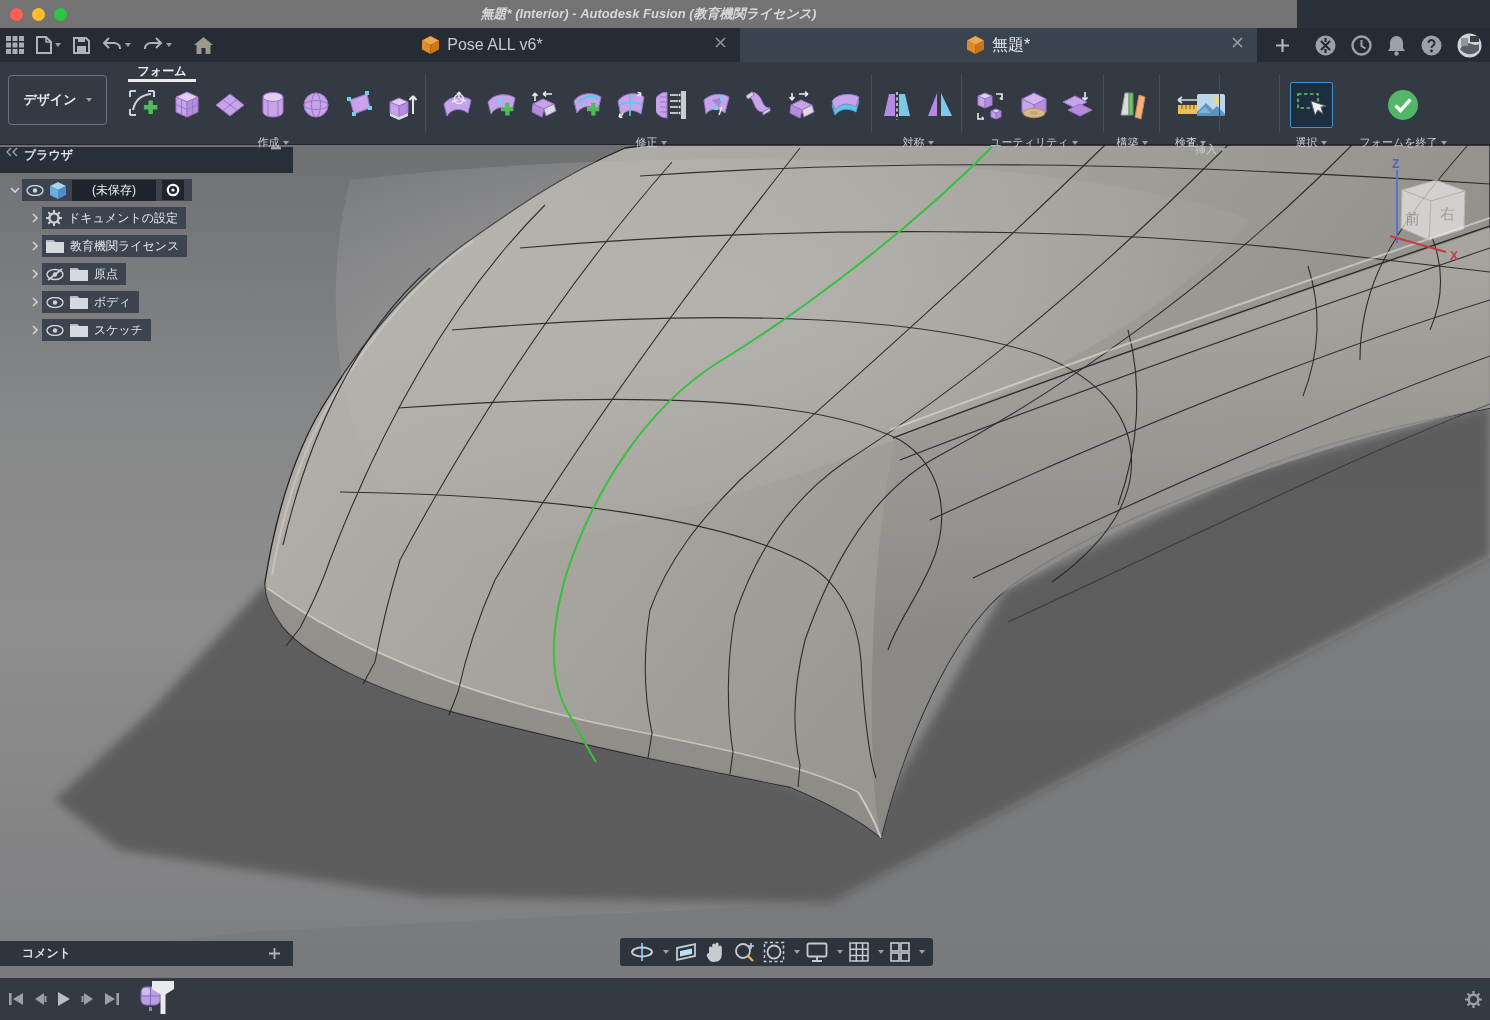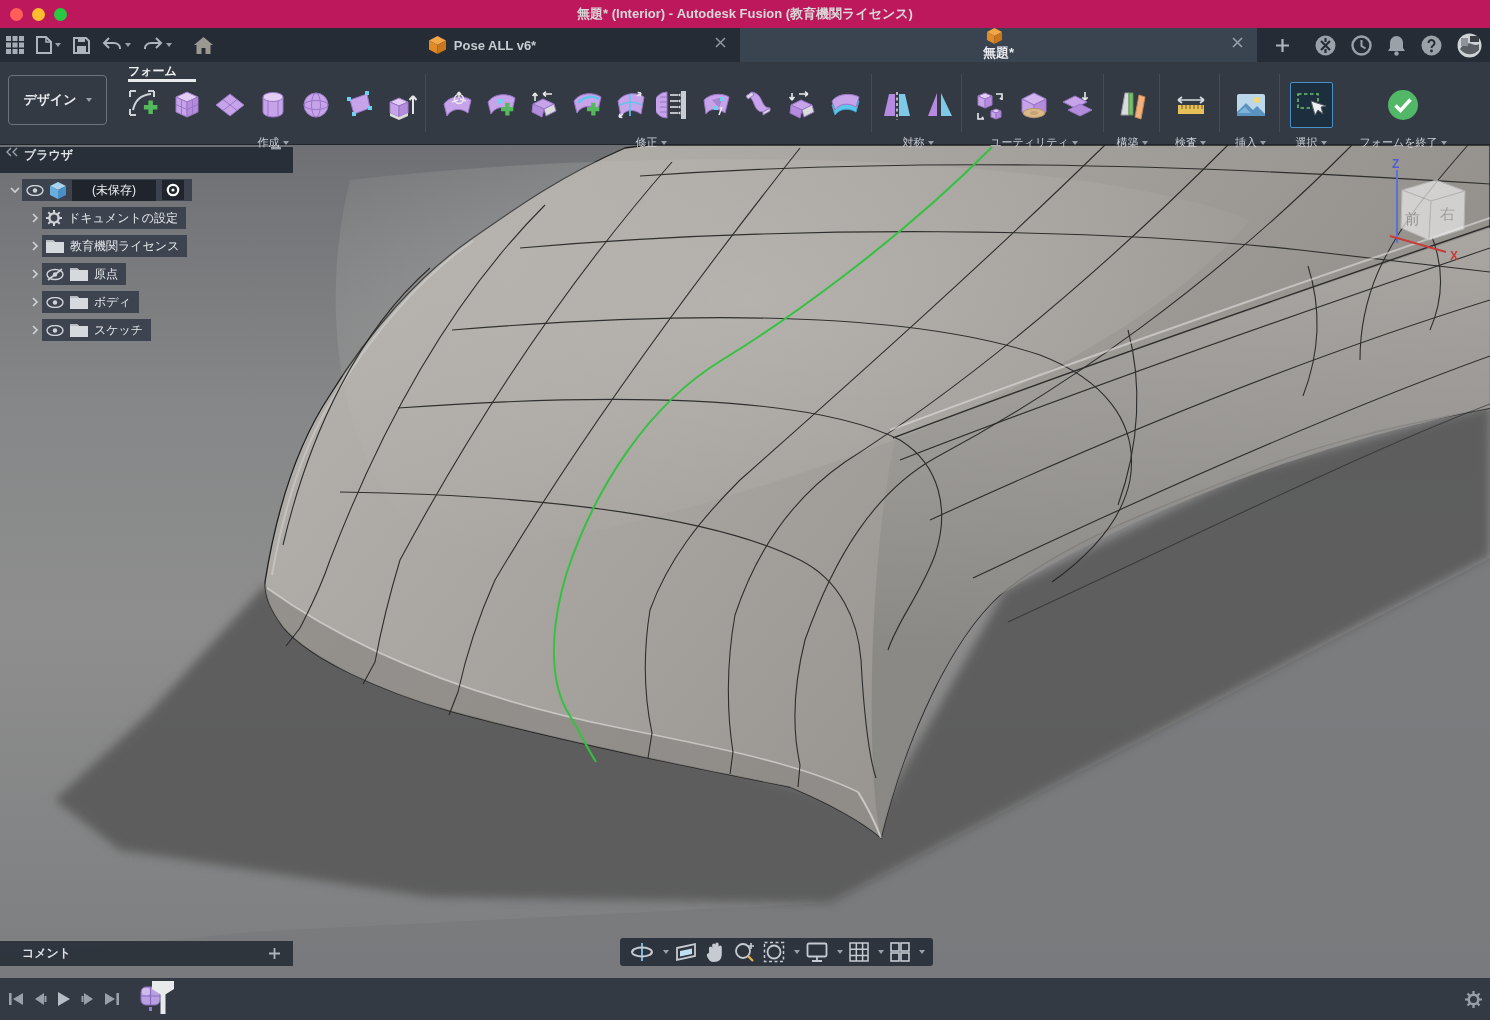--- a/index.html
+++ b/index.html
@@ -1,49 +1,49 @@
 <!DOCTYPE html>
 <html><head>
 <meta charset="utf-8">
 <style>
   * { margin:0; padding:0; box-sizing:border-box; }
   html,body { width:1490px; height:1020px; overflow:hidden; background:#2a313b;
               font-family:"Liberation Sans","DejaVu Sans",sans-serif; }
 
   
-  .titlebar { position:absolute; top:0; left:0; width:1490px; height:28px;
-              background:#be185d; display:flex; align-items:center; z-index:30; }
+  .titlebar { position:absolute; top:0; left:0; width:1297px; height:28px;
+              background:#737373; display:flex; align-items:center; z-index:30;font-style:italic; }
   .tl { width:13px; height:13px; border-radius:50%; margin-left:9px; }
   .tl.red{ background:#ff5f57; margin-left:10px;} .tl.yel{ background:#febc2e;} .tl.grn{ background:#28c840;}
   .wtitle { position:absolute; left:0; right:0; text-align:center; color:#d9d7d7;
             font-size:13px; font-weight:bold; }
 
   
   .tabbar { position:absolute; top:28px; left:0; width:1490px; height:34px;
             background:#262c35; z-index:30; }
   .qat { position:absolute; left:0; top:0; height:34px; display:flex; align-items:center; }
   .qbtn { display:flex; align-items:center; justify-content:center; height:34px; padding:0 6px; }
   .dcaret { width:0; height:0; border-left:3.5px solid transparent; border-right:3.5px solid transparent;
             border-top:4px solid #9aa1a9; display:inline-block; margin-left:3px; }
   .tab { position:absolute; top:0; height:34px; display:flex; align-items:center; justify-content:center;
-         color:#c6cbd2; font-size:13px; font-weight:bold; }
+         color:#c6cbd2; font-size:16px; font-weight:normal; }
   .tab .closex { position:absolute; right:14px; top:9px; }
   .tab.active { background:#3a4350; color:#e9ebee; }
   .tab .doccube { margin-right:8px; }
   .newtab { position:absolute; left:1270px; top:6px; width:24px; height:22px;
             display:flex; align-items:center; justify-content:center; }
   .ricons { position:absolute; right:8px; top:0; height:34px; display:flex; align-items:center; gap:15px; }
 
   
   .ribbon { position:absolute; top:62px; left:0; width:1490px; height:83px;
             background:#343a44; z-index:30; border-bottom:1px solid #20242b; }
   .wsbtn { position:absolute; left:8px; top:13px; width:99px; height:50px;
            border:1px solid #6b7380; border-radius:4px; display:flex; align-items:center;
            justify-content:center; color:#e8eaed; font-size:13px; font-weight:bold; gap:6px; }
-  .ctx-tab { position:absolute; left:128px; top:1px; width:68px; 
+  .ctx-tab { position:absolute; left:128px; top:1px; width:68px; text-align:center;
              color:#f0f1f3; font-size:12px; font-weight:bold; }
   .ctx-underline { position:absolute; left:128px; top:17px; width:68px; height:3px; background:#e8eaec; }
   .tgroup { position:absolute; top:20px; display:flex; flex-direction:column; align-items:center; }
   .tirow { display:flex; }
   .ti { width:43px; height:46px; display:flex; align-items:center; justify-content:center; }
   .ti.tool-active { background:#1d2e3f; border:1px solid #4a90c8; border-radius:2px; }
   .glabel { margin-top:7px; font-size:11px; color:#c9cdd3; display:flex; align-items:center; white-space:nowrap; }
   .gsep { position:absolute; top:12px; width:1px; height:58px; background:#454c57; }
 
   
@@ -226,21 +226,21 @@
     <svg class="doccube" width="17" height="18" viewBox="0 0 17 18">
       <polygon points="8.5,0 17,4.5 8.5,9 0,4.5" fill="#f2a648"></polygon>
       <polygon points="0,4.5 8.5,9 8.5,18 0,13.5" fill="#e08a28"></polygon>
       <polygon points="17,4.5 8.5,9 8.5,18 17,13.5" fill="#c9761d"></polygon>
     </svg>
     <span>Pose  ALL v6*</span>
     <svg class="closex" width="11" height="11" viewBox="0 0 11 11">
       <path d="M1 1l9 9M10 1l-9 9" stroke="#8e959d" stroke-width="1.6"></path>
       </svg>
   </div>
-  <div class="tab active" style="left:740px;width:517px;flex-direction:column;">
+  <div class="tab active" style="left:740px;width:517px;">
     <svg class="doccube" width="17" height="18" viewBox="0 0 17 18">
       <polygon points="8.5,0 17,4.5 8.5,9 0,4.5" fill="#f2a648"></polygon>
       <polygon points="0,4.5 8.5,9 8.5,18 0,13.5" fill="#e08a28"></polygon>
       <polygon points="17,4.5 8.5,9 8.5,18 17,13.5" fill="#c9761d"></polygon>
     </svg>
     <span>無題*</span>
     <svg class="closex" width="11" height="11" viewBox="0 0 11 11">
       <path d="M1 1l9 9M10 1l-9 9" stroke="#9aa0a8" stroke-width="1.6"></path>
       </svg>
   </div>
@@ -517,21 +517,21 @@
           <path d="M8 17v4M12 17v4M16 17v4M20 17v4M24 17v4M28 17v4" stroke="#8a6d20" stroke-width="1.2"></path>
           </svg>
       </span>
     </div>
     <div class="glabel">
       <span>検査</span>
         <span class="dcaret"></span>
     </div>
   </div>
 
-  <div class="tgroup" style="left:1223px;width:55px;">
+  <div class="tgroup" style="left:1183px;width:55px;gap:7px;">
     <div class="tirow">
       <span class="ti">
         <svg width="34" height="34" viewBox="0 0 34 34">
           <rect x="3" y="6" width="28" height="22" rx="2" fill="#bcd6ea"></rect>
           <circle cx="23" cy="12" r="3" fill="#f5d76e"></circle>
           <path d="M3 24l9-9 7 7 4-4 8 8v2H3z" fill="#5a92c0"></path>
           <path d="M3 26l8-7 6 6H3z" fill="#7fb3d8"></path>
           </svg>
       </span>
     </div>

